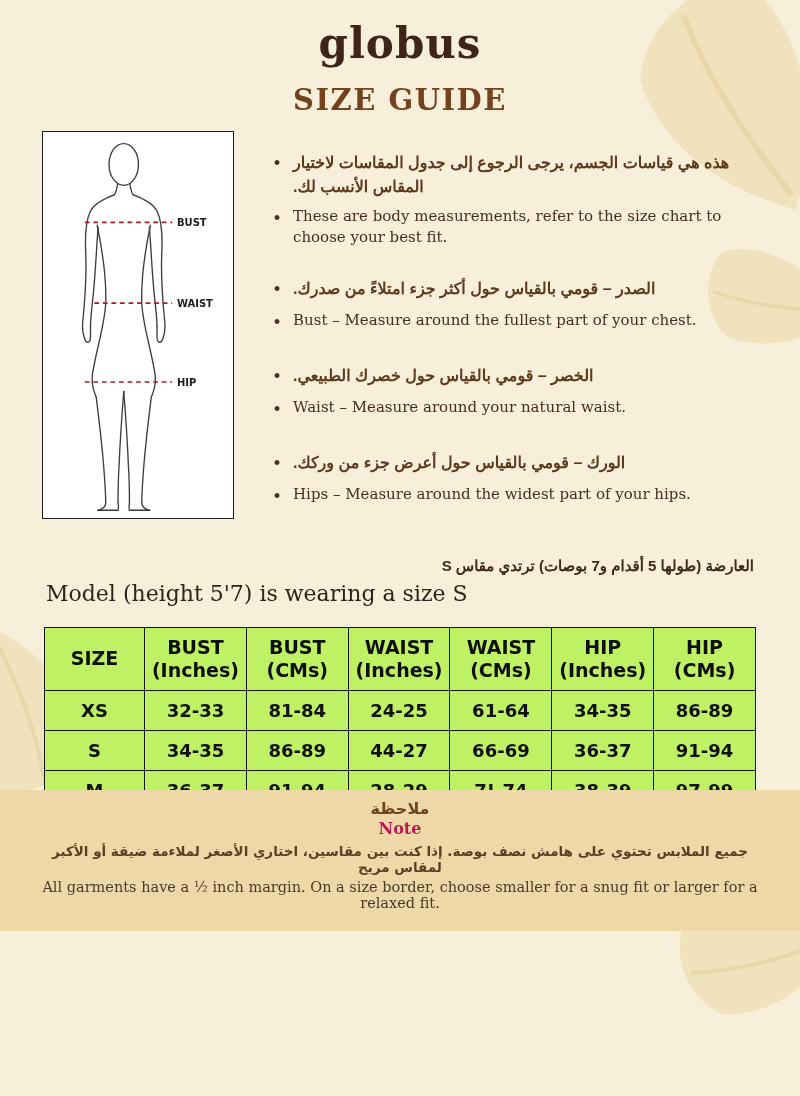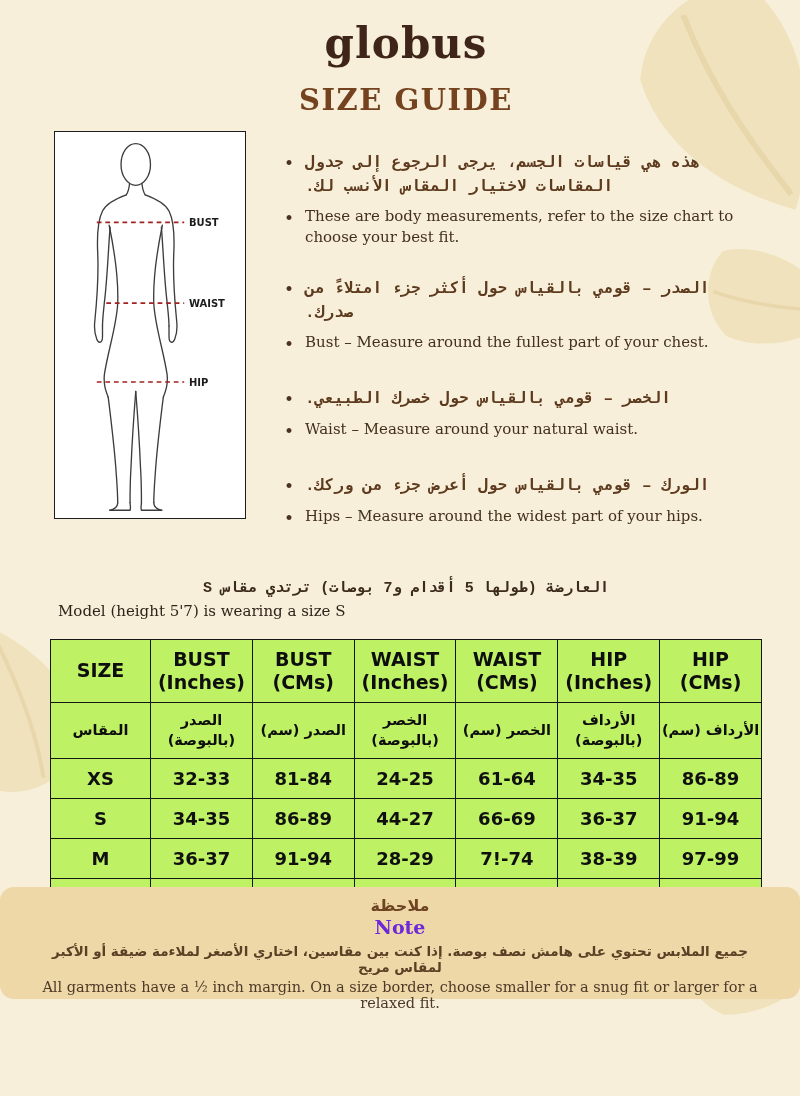--- a/index.html
+++ b/index.html
@@ -6,76 +6,76 @@
   html,body { width:800px; height:1096px; }
   body {
     background:#f7efda;
     font-family:"DejaVu Serif", serif;
     color:#46301f;
     position:relative;
     overflow:hidden;
   }
   .decor { position:absolute; z-index:0; pointer-events:none; }
   .decor svg { display:block; width:100%; height:100%; }
-  .page { position:relative; z-index:1;padding-left:12px; }
+  .page { position:relative; z-index:1; }
 
   
   .header { text-align:center; padding-top:22px; }
   .brand { font-size:42px; font-weight:bold; color:#3f2519; letter-spacing:1px; line-height:1.05; }
   .title { font-size:29px; font-weight:bold; color:#74421f; letter-spacing:1.5px; margin-top:17px; }
 
   
   .content { display:flex; padding:0 42px; margin-top:14px; gap:38px; }
   .figure-box {
     width:192px; height:388px; background:#ffffff;
     border:1.5px solid #1d1d1d; flex:none;
   }
   .figure-box svg { display:block; width:100%; height:100%; }
 
   .bullets { flex:1; padding-top:20px; }
   .group { margin-bottom:29px; }
   .bullet-line { display:flex; gap:11px; margin-bottom:7px; align-items:flex-start; }
   .dot { font-size:17px; line-height:1.5; color:#4c3220; flex:none; }
   .ar {
-    font-family:Liberation Mono, monospace;
+    font-family:Liberation Sans, sans-serif;
     font-size:16px; font-weight:bold; color:#5d3a1e;
     line-height:1.5; text-align:left;
   }
   .en { font-size:15px; color:#43301d; line-height:1.4; }
 
   
   .model-note { padding:0 46px; margin-top:16px; }
   .model-note .ar-line {
-    font-family:Liberation Mono, monospace; font-size:15px; font-weight:bold;
-    color:#3c2b1b; text-align:center; line-height:1.55;
-  }
-  .model-note .en-line { font-size:15px; color:#2f231a; line-height:1.5; }
+    font-family:Liberation Sans, sans-serif; font-size:15px; font-weight:bold;
+    color:#3c2b1b; text-align:right; line-height:1.55;
+  }
+  .model-note .en-line { font-size:22px; color:#2f231a; line-height:1.5; }
 
   
   table.size-table {
     border-collapse:collapse; width:712px; margin:17px auto 0;
     background:#bef264; table-layout:fixed;
   }
   .size-table th, .size-table td {
     border:1.5px solid #151515; text-align:center; vertical-align:middle;
     overflow:hidden;
   }
   .size-table th { white-space:pre-line; }
   .tr-head-en th { font:700 19px/1.25 "DejaVu Sans", sans-serif; color:#0e0e0e; height:63px; }
   .tr-head-ar th { font:700 14.5px/1.35 "DejaVu Sans", sans-serif; color:#0e0e0e; height:56px; }
   .size-table td { font:600 18px "DejaVu Sans", sans-serif; color:#101010; height:40px; }
   .size-table td.size-col { font-weight:700;margin-left:36px; }
 
   
   .note-band {
-    position:absolute; left:0; right:0; bottom:0; height:112px;
-    background:#eed8a8; text-align:center; padding-top:9px; z-index:2;border-radius:14px;
+    position:absolute; left:0; right:0; bottom:0; height:141px;
+    background:#eed8a8; text-align:center; padding-top:9px; z-index:2;
   }
   .note-title-ar { font-family:"DejaVu Sans", sans-serif; font-size:16px; font-weight:bold; color:#6f4423; }
-  .note-title-en { font-size:19px; font-weight:bold; color:#6d28d9; margin-top:1px; }
+  .note-title-en { font-size:16px; font-weight:bold; color:#be185d; margin-top:1px; }
   .note-body-ar { font-family:"DejaVu Sans", sans-serif; font-size:13.5px; font-weight:bold; color:#5c4026; margin-top:5px; padding:0 26px;text-align:center; }
   .note-body-en { font-size:14.5px; color:#4c3a27; margin-top:4px; padding:0 22px; }
 </style>
 </head>
 <body>
 
 <div class="decor" style="top:-24px; right:-54px; width:232px; height:252px; transform:rotate(150deg);">
   <svg viewBox="0 0 100 130">
       <path d="M52 2 C 80 30 96 66 88 100 C 72 124 38 130 16 116 C 2 86 14 38 52 2 Z" fill="#efe2bd"></path>
       <path d="M50 10 C 55 45 58 80 52 118" stroke="#e8d7ab" stroke-width="3" fill="none"></path>
@@ -223,32 +223,20 @@
 (CMs)</th>
         <th>WAIST
 (Inches)</th>
         <th>WAIST
 (CMs)</th>
         <th>HIP
 (Inches)</th>
         <th>HIP
 (CMs)</th>
       </tr>
-      <tr class="tr-head-ar">
-        <th dir="rtl">المقاس</th>
-        <th dir="rtl">الصدر
-(بالبوصة)</th>
-        <th dir="rtl">الصدر (سم)</th>
-        <th dir="rtl">الخصر
-(بالبوصة)</th>
-        <th dir="rtl">الخصر (سم)</th>
-        <th dir="rtl">الأرداف
-(بالبوصة)</th>
-        <th dir="rtl">الأرداف (سم)</th>
-      </tr>
       <tr>
         <td class="size-col">XS</td>
         <td>32-33</td>
         <td>81-84</td>
         <td>24-25</td>
         <td>61-64</td>
         <td>34-35</td>
         <td>86-89</td>
       </tr>
       <tr>

